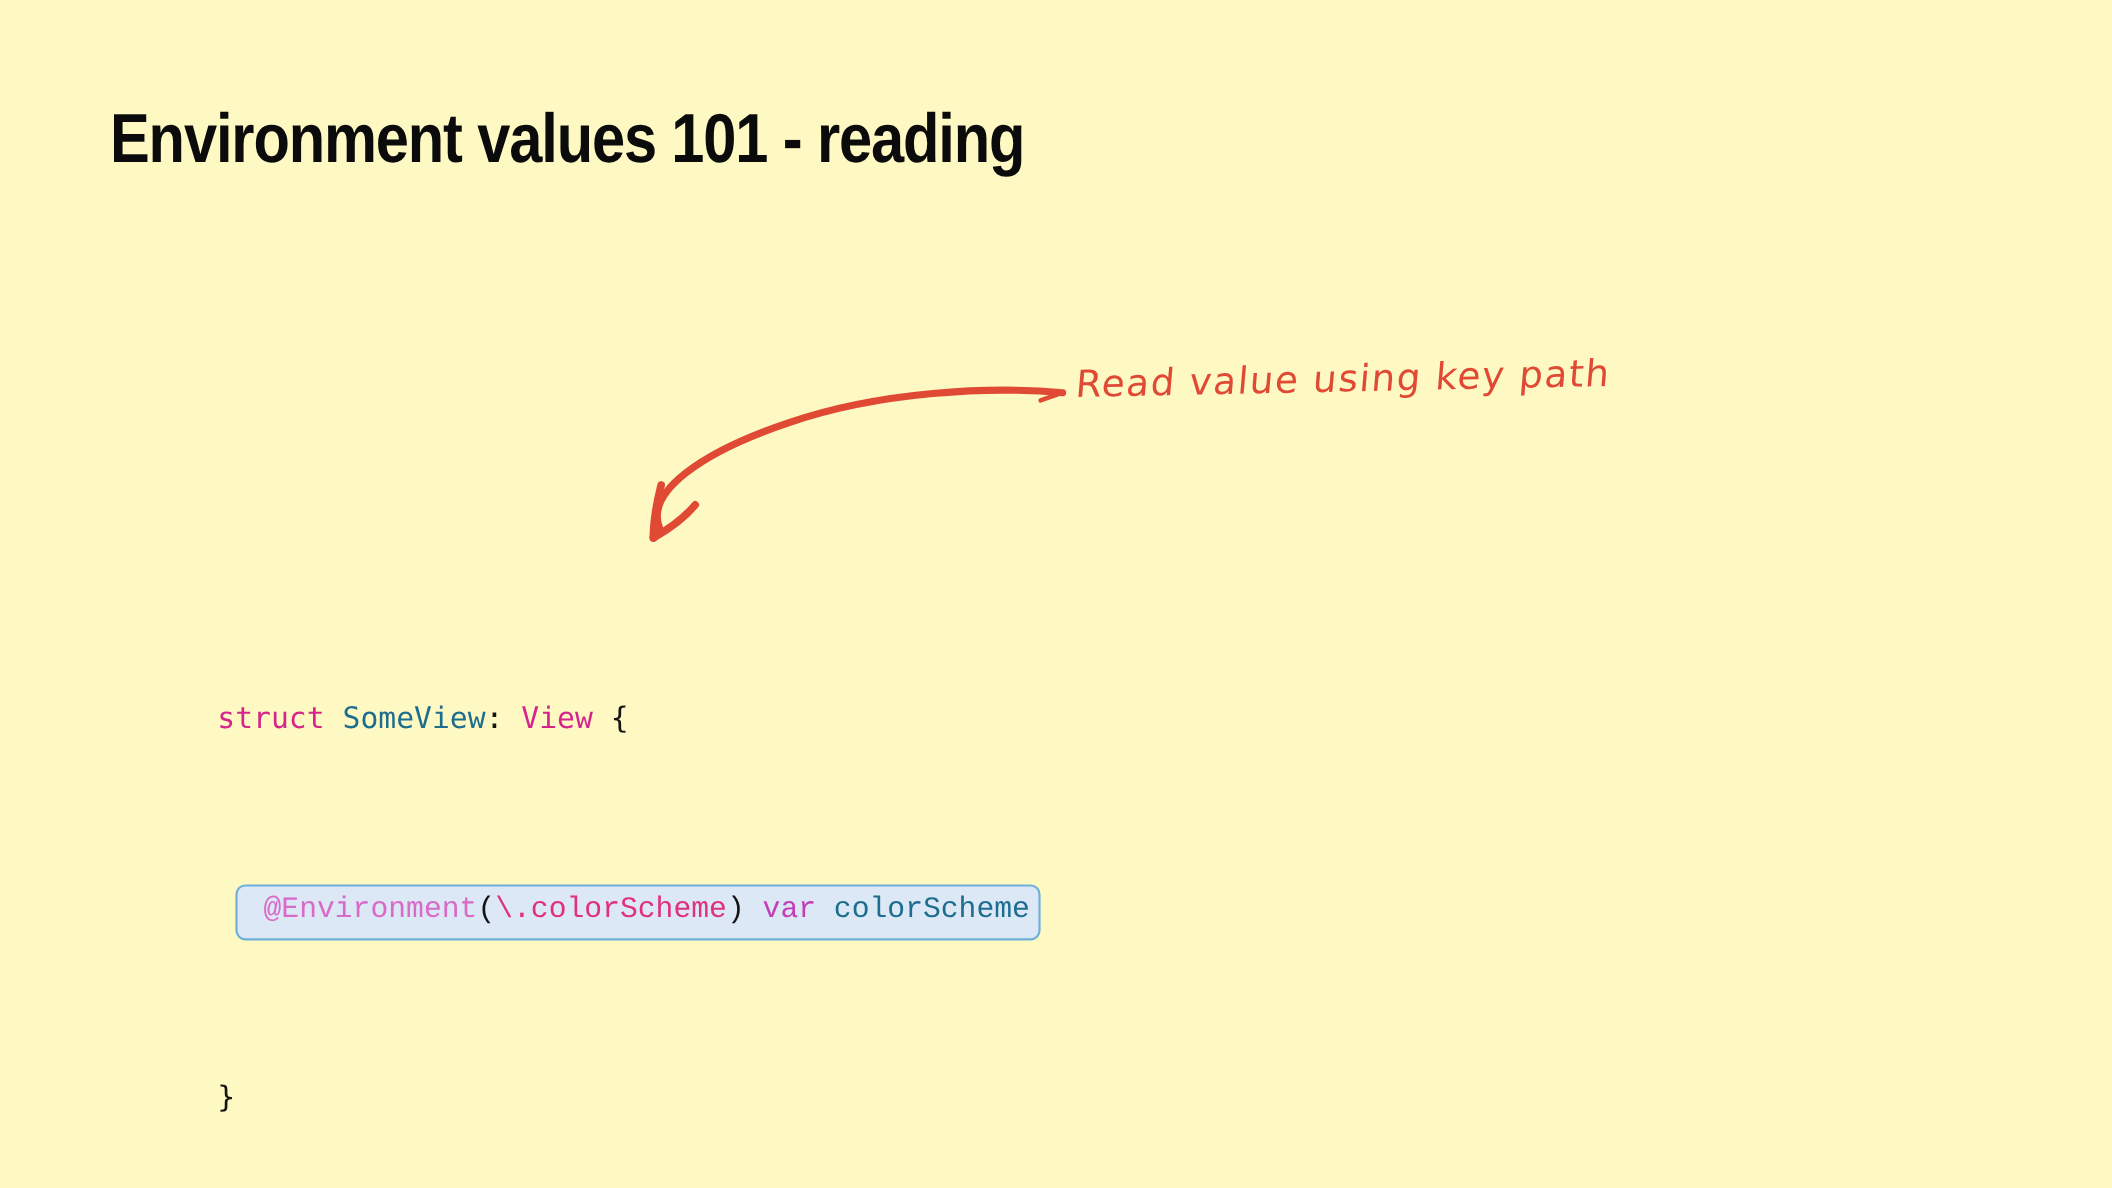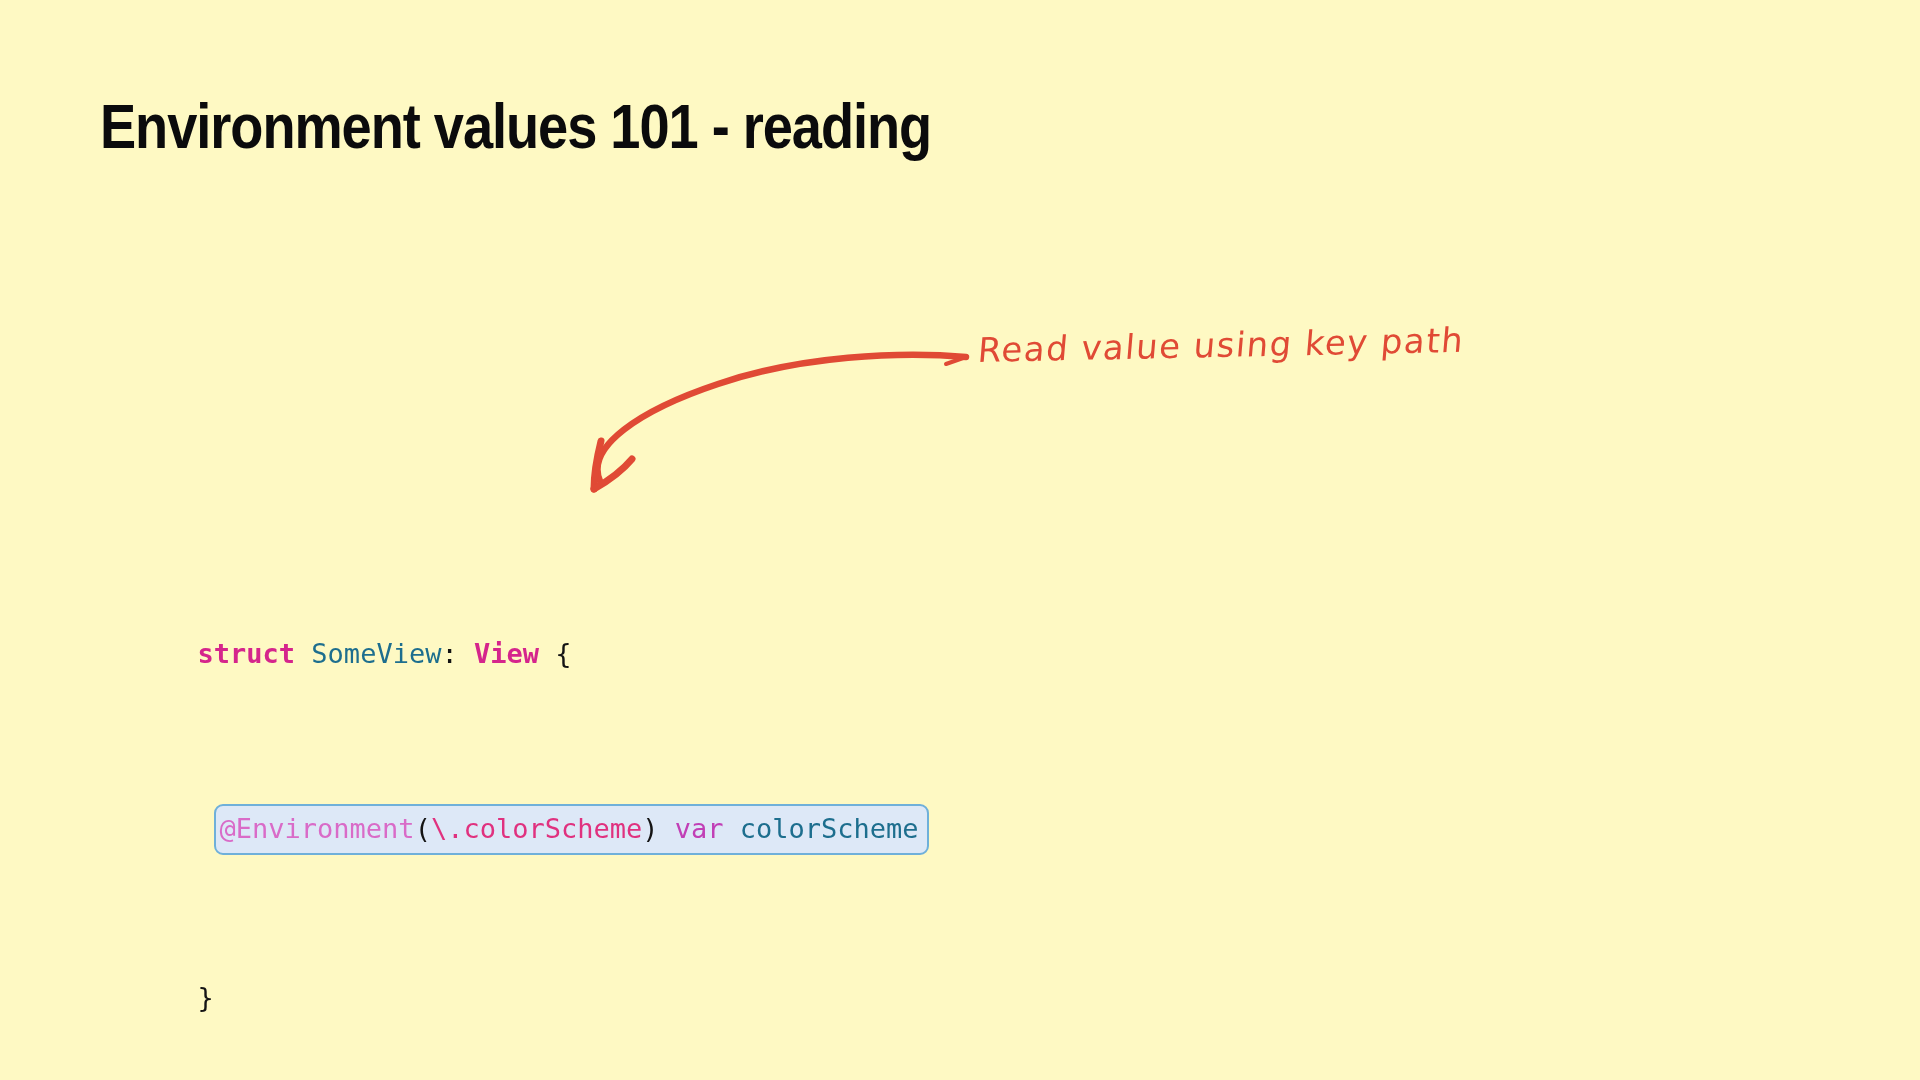--- a/index.html
+++ b/index.html
@@ -50,36 +50,37 @@
   }
   .code-line {
     height: 43px;
     white-space: pre;
     position: relative;
   }
   .code-line.highlighted-line {
     padding-left: 0;
   }
 
-  .tok-keyword   { color: #d5258c; font-weight: bold; }   
+  .tok-keyword   { color: #d5258c; }   
   .tok-type      { color: #1d6e8e; text-align: center; }   
   .tok-punct     { color: #141414; }   
   .tok-attr      { color: #d96bc8; }   
   .tok-keypath   { color: #e0317f; }   
   .tok-var       { color: #c13fb6; }   
 
   
   .hl-pill {
     display: inline-block;
     background: #dde8f7;
     border: 2px solid #6fb0da;
     border-radius: 9px;
-    padding: 1px 8px 3px 4px;
+    padding: 1px 8px 3px 24px;
     margin-left: 16px;
     box-sizing: border-box;
+    font-family: Liberation Mono, monospace;
   }
 
   
   .annotation-layer {
     position: absolute;
     left: 0;
     top: 0;
     width: 1920px;
     height: 1080px;
     pointer-events: none;

